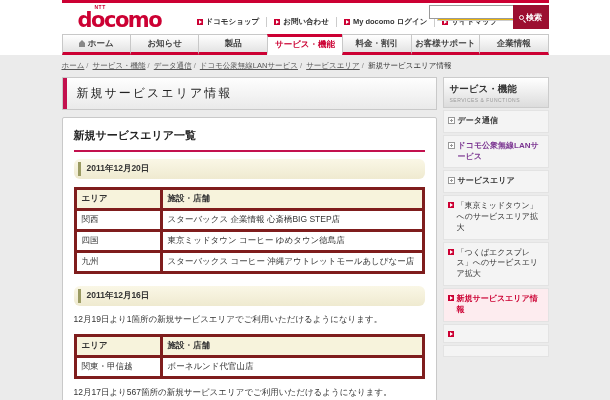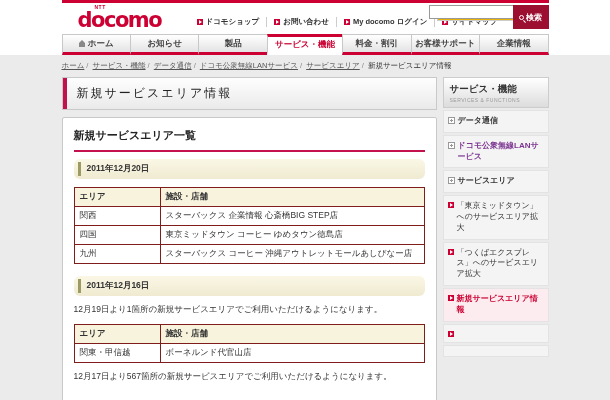--- a/index.html
+++ b/index.html
@@ -68,21 +68,21 @@
   .section-title{font-size:11px;font-weight:bold;color:#222;padding-bottom:7px;border-bottom:2px solid var(--title-accent);margin-bottom:7px;}
 
   .date-bar{position:relative;background:linear-gradient(#faf7e6,#efead0);padding:4px 6px 4px 13px;
     font-size:8.5px;font-weight:bold;color:#333;margin:12px 0 8px;border-radius:6px;}
   .date-bar.first{margin-top:0;}
   .date-bar::before{content:"";position:absolute;left:4px;top:3px;bottom:3px;width:3px;background:var(--olive);}
 
   .notice{font-size:8.5px;color:#333;margin:8px 0;}
 
   table.area{width:100%;border-collapse:collapse;font-size:8.5px;color:#333;margin-bottom:2px;}
-  .area th,.area td{border:1px solid #7f1d1d;padding:3px 5px;text-align:left;vertical-align:top;}
+  .area th,.area td{border:3px solid #7f1d1d;padding:3px 5px;text-align:left;vertical-align:top;}
   .area th{background:var(--thead);font-weight:bold;}
   .area .col-area{width:86px;}
 
   
   .sb-header{background:linear-gradient(#fff,#dcdcdc);border:1px solid #ccc;padding:5px 6px 4px;margin-bottom:2px;}
   .sb-title{font-size:9.5px;font-weight:bold;color:#333;}
   .sb-sub{font-size:5px;color:#999;letter-spacing:.5px;margin-top:1px;}
   .sb-item{display:flex;gap:3px;align-items:flex-start;background:#f4f4f4;border:1px solid #e3e3e3;
     padding:5px 4px;font-size:8px;color:#333;margin-bottom:2px;cursor:pointer;line-height:1.35;}
   .sb-item.section{font-weight:bold;}

